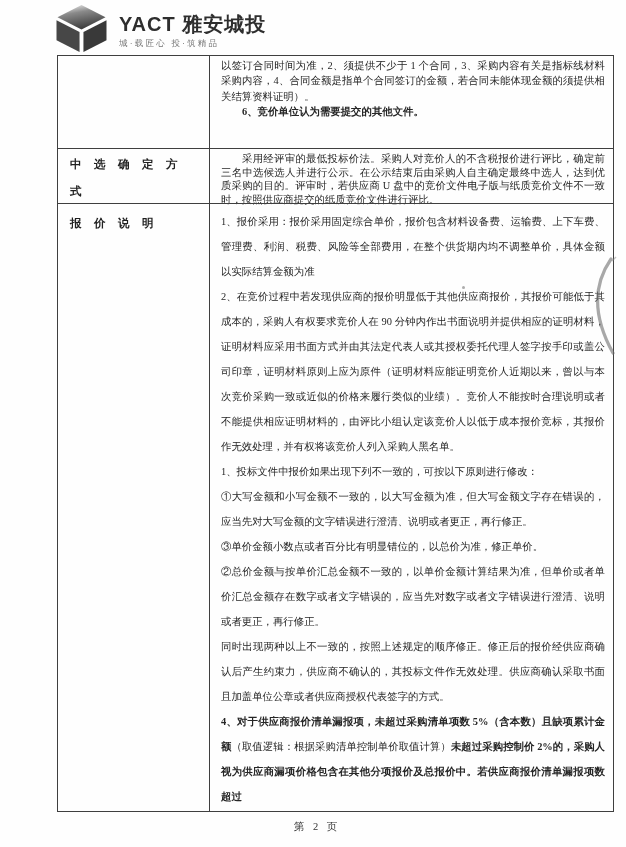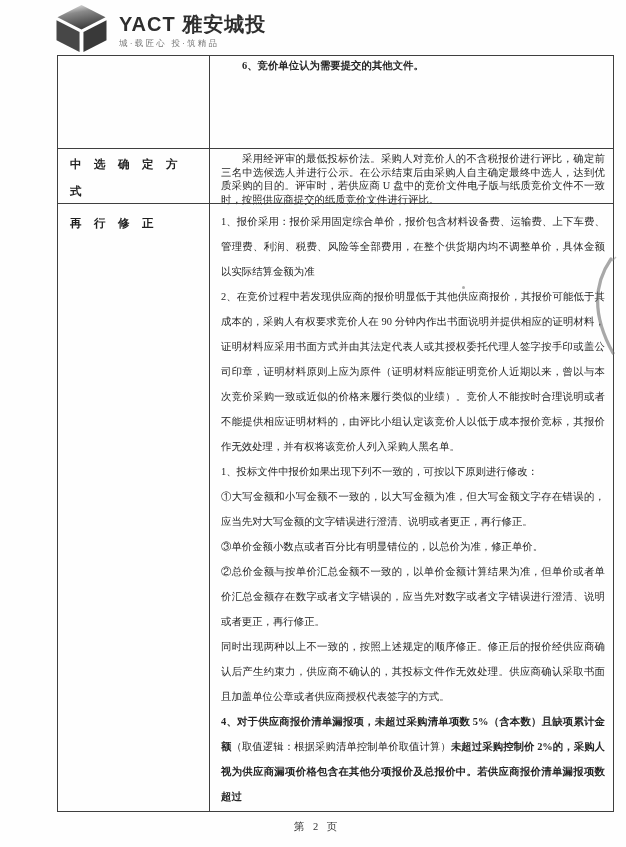--- a/index.html
+++ b/index.html
@@ -69,31 +69,32 @@
     <div class="logo-text">
       <div class="brand">YACT 雅安城投</div>
       <div class="tagline">城·载匠心 投·筑精品</div>
     </div>
   </header>
 
   <main class="doc-table">
       <div class="trow row-0">
         <div class="th"></div>
         <div class="td">
+          <div class="para"><span>以签订合同时间为准，2、须提供不少于 1 个合同，3、采购内容有关是指标线材料采购内容，4、合同金额是指单个合同签订的金额，若合同未能体现金额的须提供相关结算资料证明）。</span></div>
           <div class="para indent"><span class="b">6、竞价单位认为需要提交的其他文件。</span></div>
         </div>
       </div>
       <div class="trow row-1">
         <div class="th">中选确定方式</div>
         <div class="td">
           <div class="para indent"><span>采用经评审的最低投标价法。采购人对竞价人的不含税报价进行评比，确定前三名中选候选人并进行公示。在公示结束后由采购人自主确定最终中选人，达到优质采购的目的。评审时，若供应商 U 盘中的竞价文件电子版与纸质竞价文件不一致时，按照供应商提交的纸质竞价文件进行评比。</span></div>
         </div>
       </div>
       <div class="trow row-2">
-        <div class="th">再行修正</div>
+        <div class="th">报价说明</div>
         <div class="td">
           <div class="para"><span>1、报价采用：报价采用固定综合单价，报价包含材料设备费、运输费、上下车费、管理费、利润、税费、风险等全部费用，在整个供货期内均不调整单价，具体金额以实际结算金额为准</span></div>
           <div class="para"><span>2、在竞价过程中若发现供应商的报价明显低于其他供应商报价，其报价可能低于其成本的，采购人有权要求竞价人在 90 分钟内作出书面说明并提供相应的证明材料，证明材料应采用书面方式并由其法定代表人或其授权委托代理人签字按手印或盖公司印章，证明材料原则上应为原件（证明材料应能证明竞价人近期以来，曾以与本次竞价采购一致或近似的价格来履行类似的业绩）。竞价人不能按时合理说明或者不能提供相应证明材料的，由评比小组认定该竞价人以低于成本报价竞标，其报价作无效处理，并有权将该竞价人列入采购人黑名单。</span></div>
           <div class="para"><span>1、投标文件中报价如果出现下列不一致的，可按以下原则进行修改：</span></div>
           <div class="para"><span>①大写金额和小写金额不一致的，以大写金额为准，但大写金额文字存在错误的，应当先对大写金额的文字错误进行澄清、说明或者更正，再行修正。</span></div>
           <div class="para"><span>③单价金额小数点或者百分比有明显错位的，以总价为准，修正单价。</span></div>
           <div class="para"><span>②总价金额与按单价汇总金额不一致的，以单价金额计算结果为准，但单价或者单价汇总金额存在数字或者文字错误的，应当先对数字或者文字错误进行澄清、说明或者更正，再行修正。</span></div>
           <div class="para"><span>同时出现两种以上不一致的，按照上述规定的顺序修正。修正后的报价经供应商确认后产生约束力，供应商不确认的，其投标文件作无效处理。供应商确认采取书面且加盖单位公章或者供应商授权代表签字的方式。</span></div>
           <div class="para"><span class="b">4、对于供应商报价清单漏报项，未超过采购清单项数 5%（含本数）且缺项累计金额</span><span>（取值逻辑：根据采购清单控制单价取值计算）</span><span class="b">未超过采购控制价 2%的，采购人视为供应商漏项价格包含在其他分项报价及总报价中。若供应商报价清单漏报项数超过</span></div>
         </div>

